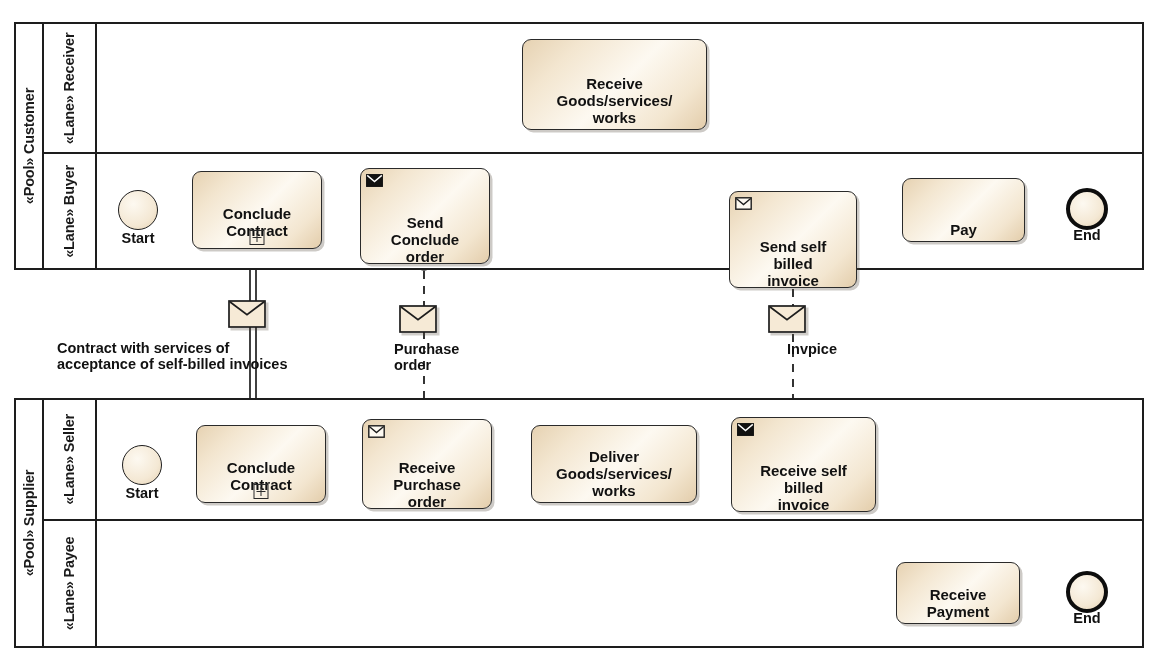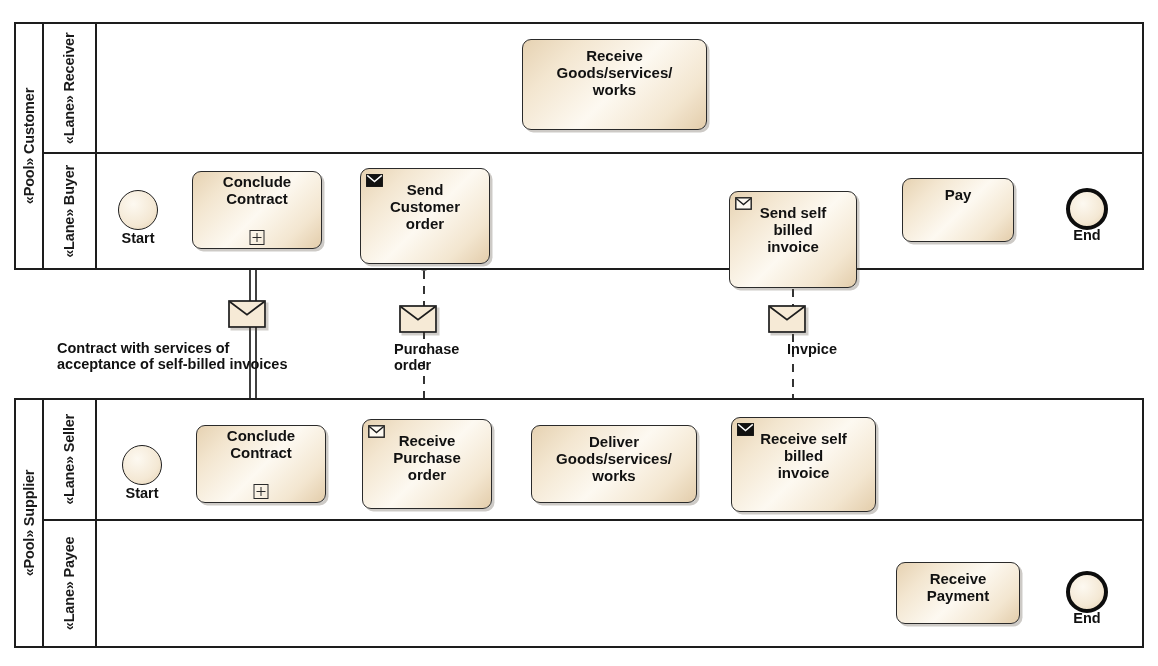--- a/index.html
+++ b/index.html
@@ -92,28 +92,28 @@
     border: 1.6px solid #2a2a2a;
     border-radius: 9px;
     background: linear-gradient(135deg,
         #e6d2b2 0%,
         #f3e6d0 22%,
         #fdf9f1 52%,
         #f3e6d0 80%,
         #e3cdab 100%);
     box-shadow: 2.5px 2.5px 0 rgba(90,80,65,0.30);
     display: flex;
-    align-items: flex-start;
+    align-items: flex-end;
     justify-content: center;
     text-align: center;
     font-size: 15px;
     font-weight: bold;
     color: #111111;
     line-height: 1.13;
-    padding: 8px 6px;
+    padding: 2px 6px;
   }
   .task-label { pointer-events: none; }
 
   
   .env-marker {
     position: absolute;
     left: 5px;
     top: 5px;
     width: 17px;
     height: 13px;
@@ -334,37 +334,37 @@
   </div>
 
   <div class="task" style="left:360px; top:168px; width:130px; height:96px;">
     <span class="env-marker">
       <svg width="17" height="13" viewBox="0 0 17 13">
         <rect x="0.7" y="0.7" width="15.6" height="11.6" fill="#111111" stroke="#111111" stroke-width="1.3"></rect>
         <path d="M1.2,1.4 L8.5,7.6 L15.8,1.4" fill="none" stroke="#ffffff" stroke-width="1.4"></path>
       </svg>
     </span>
     <span class="task-label" style="white-space:pre-line; transform:translateY(5px);">Send
-Customer
+Conclude
 order</span>
   </div>
 
   <div class="task" style="left:729px; top:170px; width:128px; height:97px;margin-top:21px;">
     <span class="env-marker">
       <svg width="17" height="13" viewBox="0 0 17 13">
         <rect x="0.8" y="0.8" width="15.4" height="11.4" fill="#fdf9f1" stroke="#1d1d1d" stroke-width="1.4"></rect>
         <path d="M1.3,1.5 L8.5,7.5 L15.7,1.5" fill="none" stroke="#1d1d1d" stroke-width="1.4"></path>
       </svg>
     </span>
     <span class="task-label" style="white-space:pre-line; transform:translateY(5px);">Send self
 billed
 invoice</span>
   </div>
 
-  <div class="task" style="left:902px; top:178px; width:112px; height:64px;">
+  <div class="task" style="left:902px; top:178px; width:123px; height:64px;">
     <span class="task-label" style="white-space:pre-line;">Pay</span>
   </div>
 
   <div class="task" style="left:196px; top:425px; width:130px; height:78px;">
     <span class="task-label" style="white-space:pre-line; transform:translateY(-6px);">Conclude
 Contract</span>
     <span class="plus-marker"></span>
   </div>
 
   <div class="task" style="left:362px; top:419px; width:130px; height:90px;">

